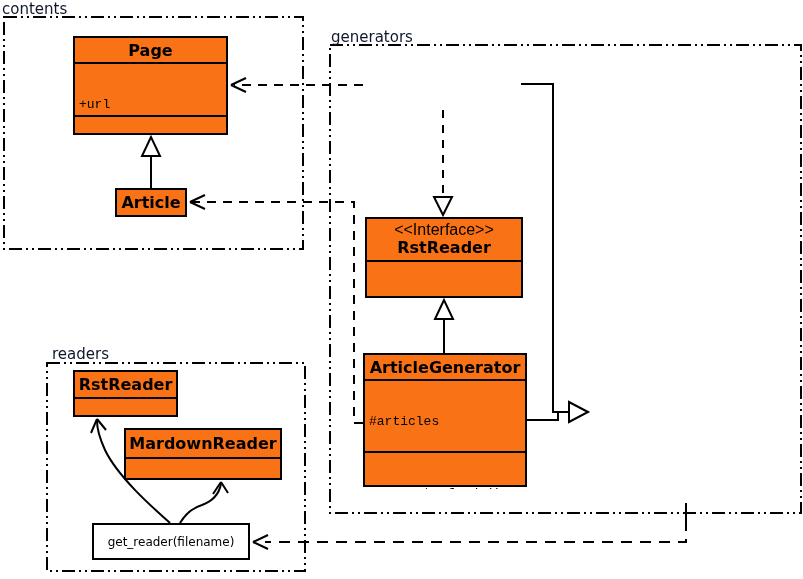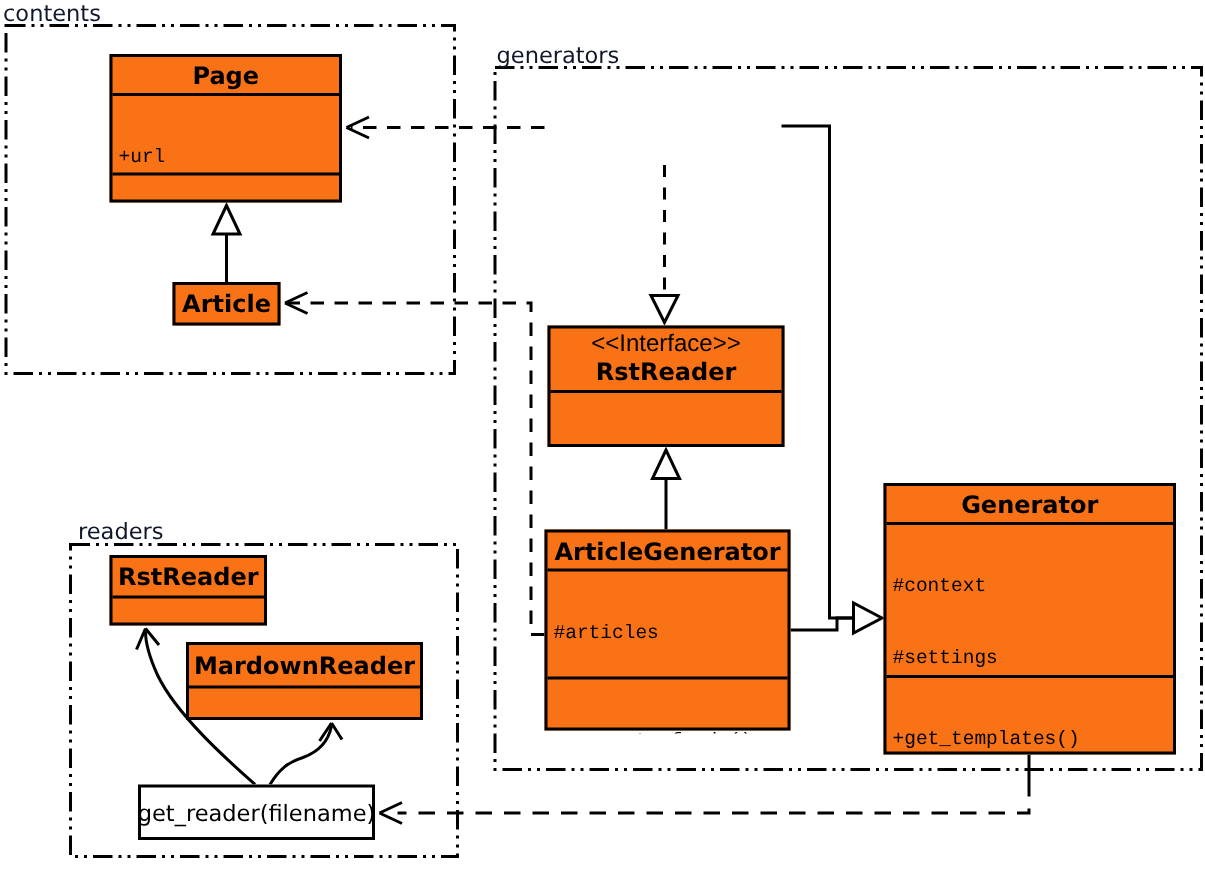--- a/index.html
+++ b/index.html
@@ -61,21 +61,21 @@
   .cls .comp.sep { border-bottom: 2px solid #000; }
   .plainbox {
     position: absolute;
     z-index: 3;
     background: #fff;
     border: 2px solid #000;
     box-sizing: border-box;
     display: flex;
     align-items: center;
     justify-content: center;
-    font-size: 15px;
+    font-size: 12px;
     font-family: "DejaVu Sans", sans-serif;
   }
 </style>
 </head>
 <body>
 
 <div class="canvas">
 
   <svg class="wires" viewBox="0 0 803 579" xmlns="http://www.w3.org/2000/svg">
 
@@ -172,36 +172,20 @@
       
       
       
     </div>
     <div class="comp" style="height:34px;">
       <div>+generate_feeds()</div>
       
     </div>
   </div>
 
-  <div class="cls" style="left:589px; top:322px; width:195px; height:181px;">
-    <div class="t sep" style="height:24px;">Generator</div>
-    <div class="comp sep" style="height:98px;">
-      <div>#context</div>
-      <div>#settings</div>
-      
-      
-      
-      
-    </div>
-    <div class="comp" style="height:51px;">
-      <div>+get_templates()</div>
-      
-      
-    </div>
-  </div>
 
   <div class="cls" style="left:73px; top:370px; width:105px; height:47px;">
     <div class="t sep" style="height:25px;">RstReader</div>
     <div class="comp" style="height:16px;">
       
     </div>
   </div>
 
   <div class="cls" style="left:124px; top:428px; width:158px; height:52px;">
     <div class="t sep" style="height:27px;">MardownReader</div>

